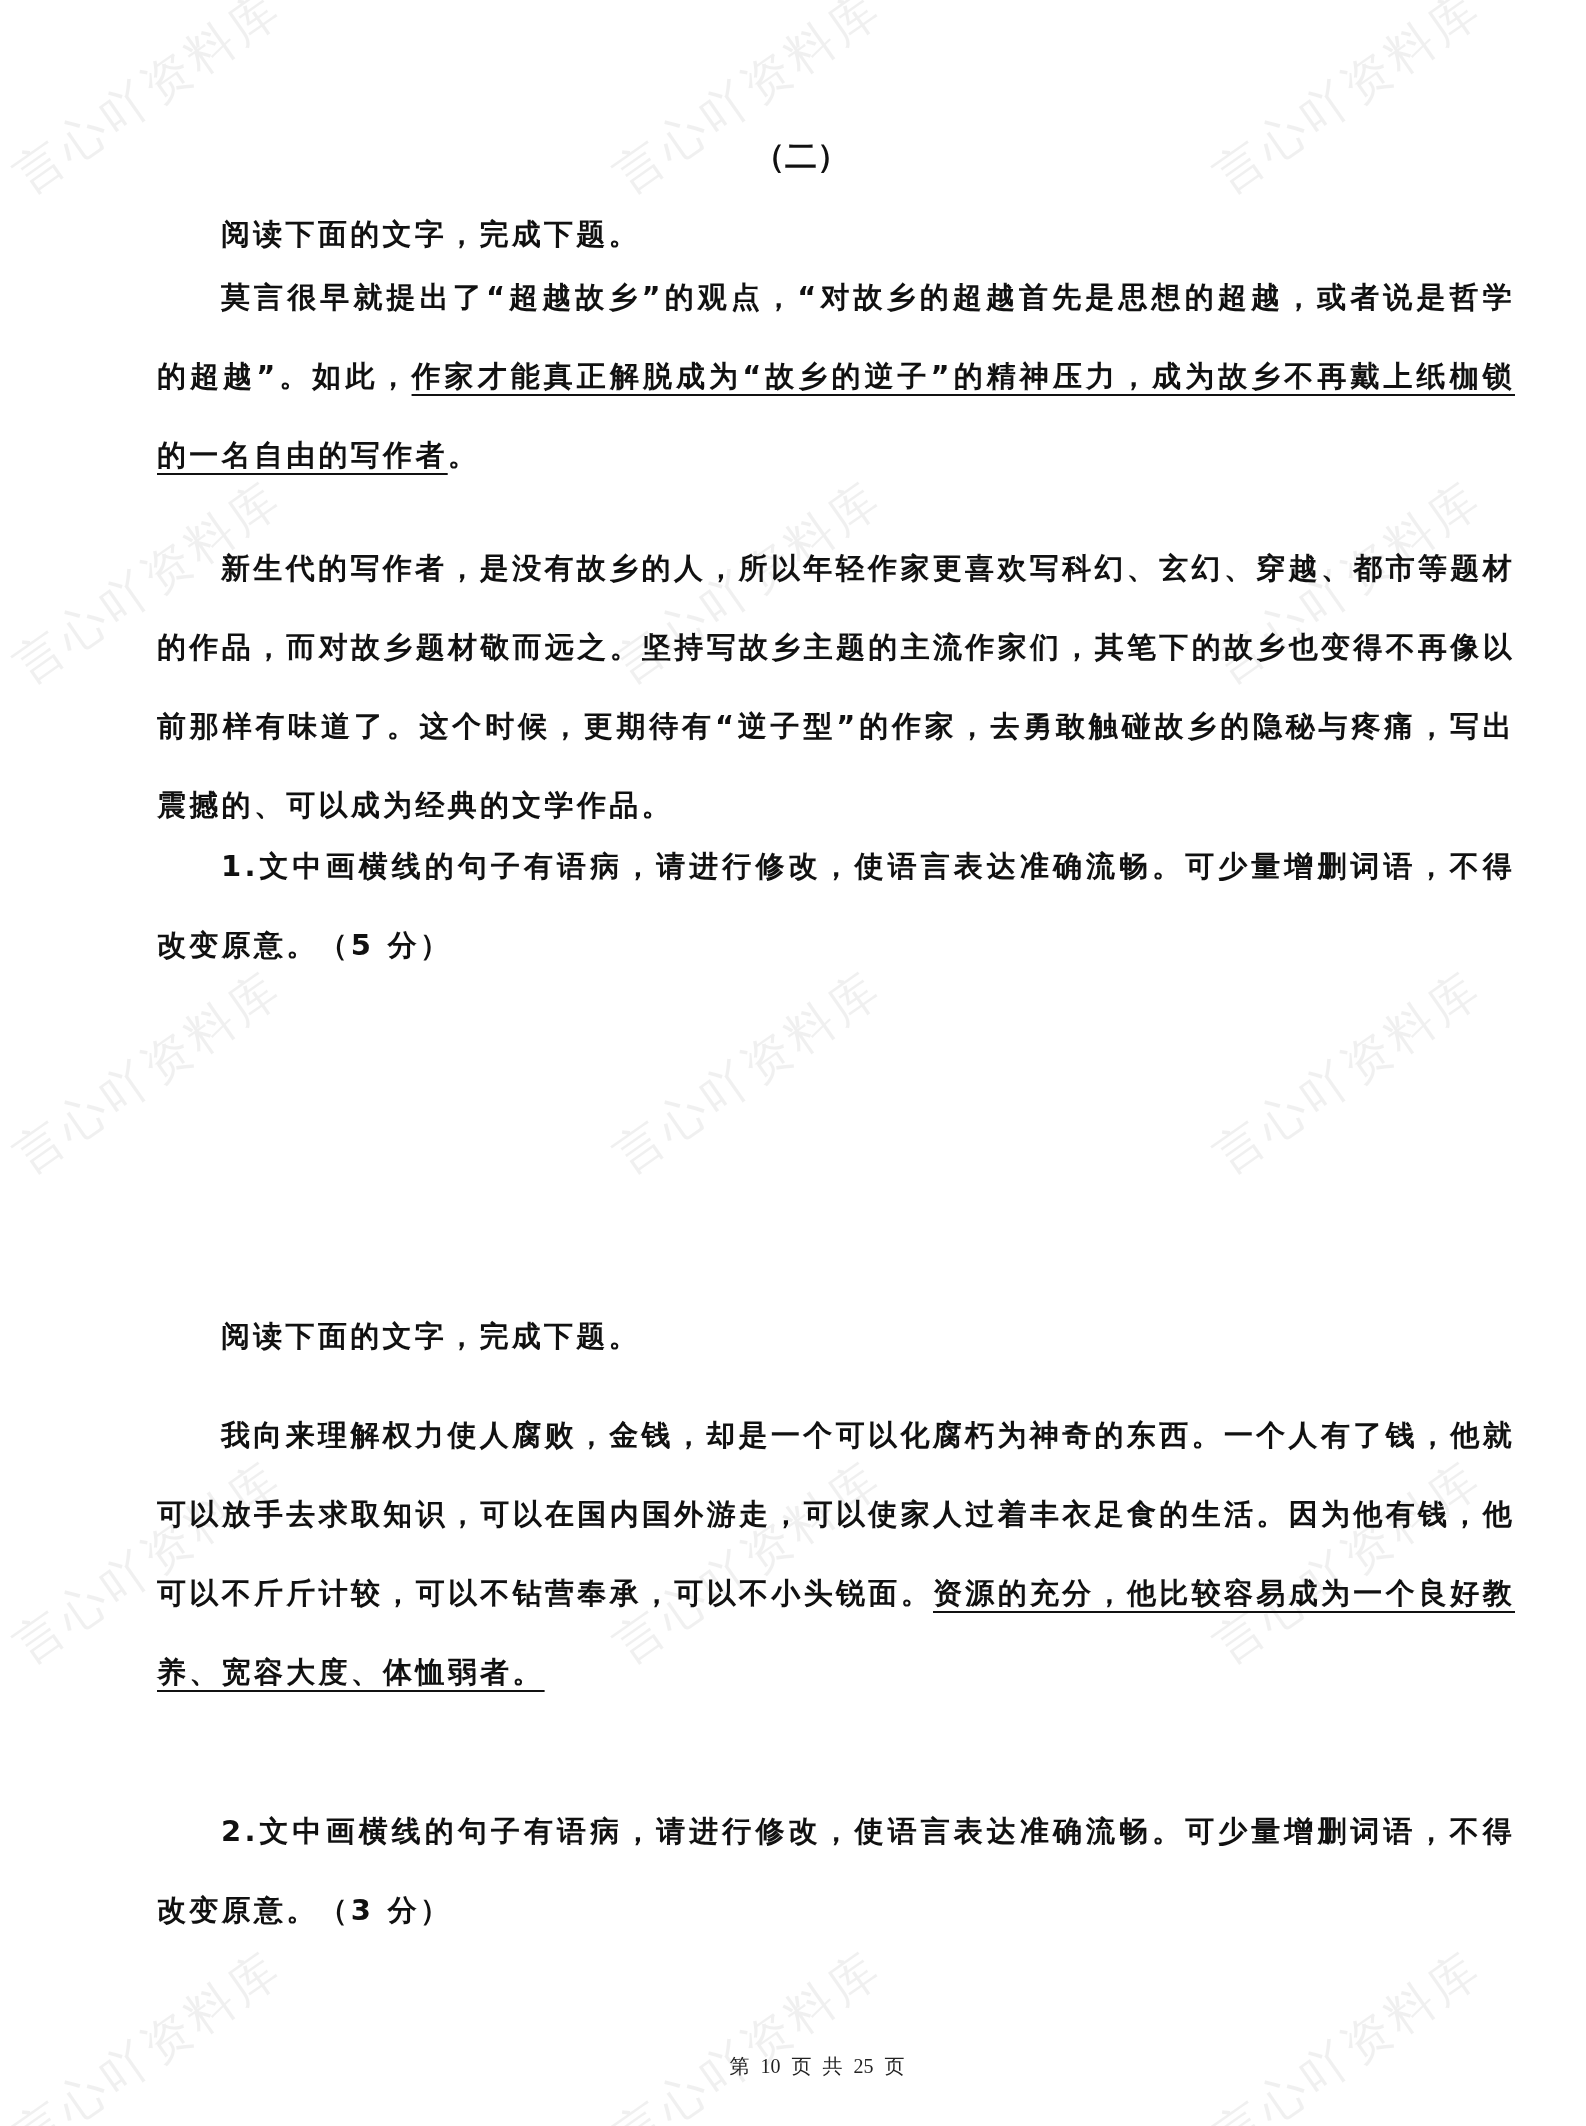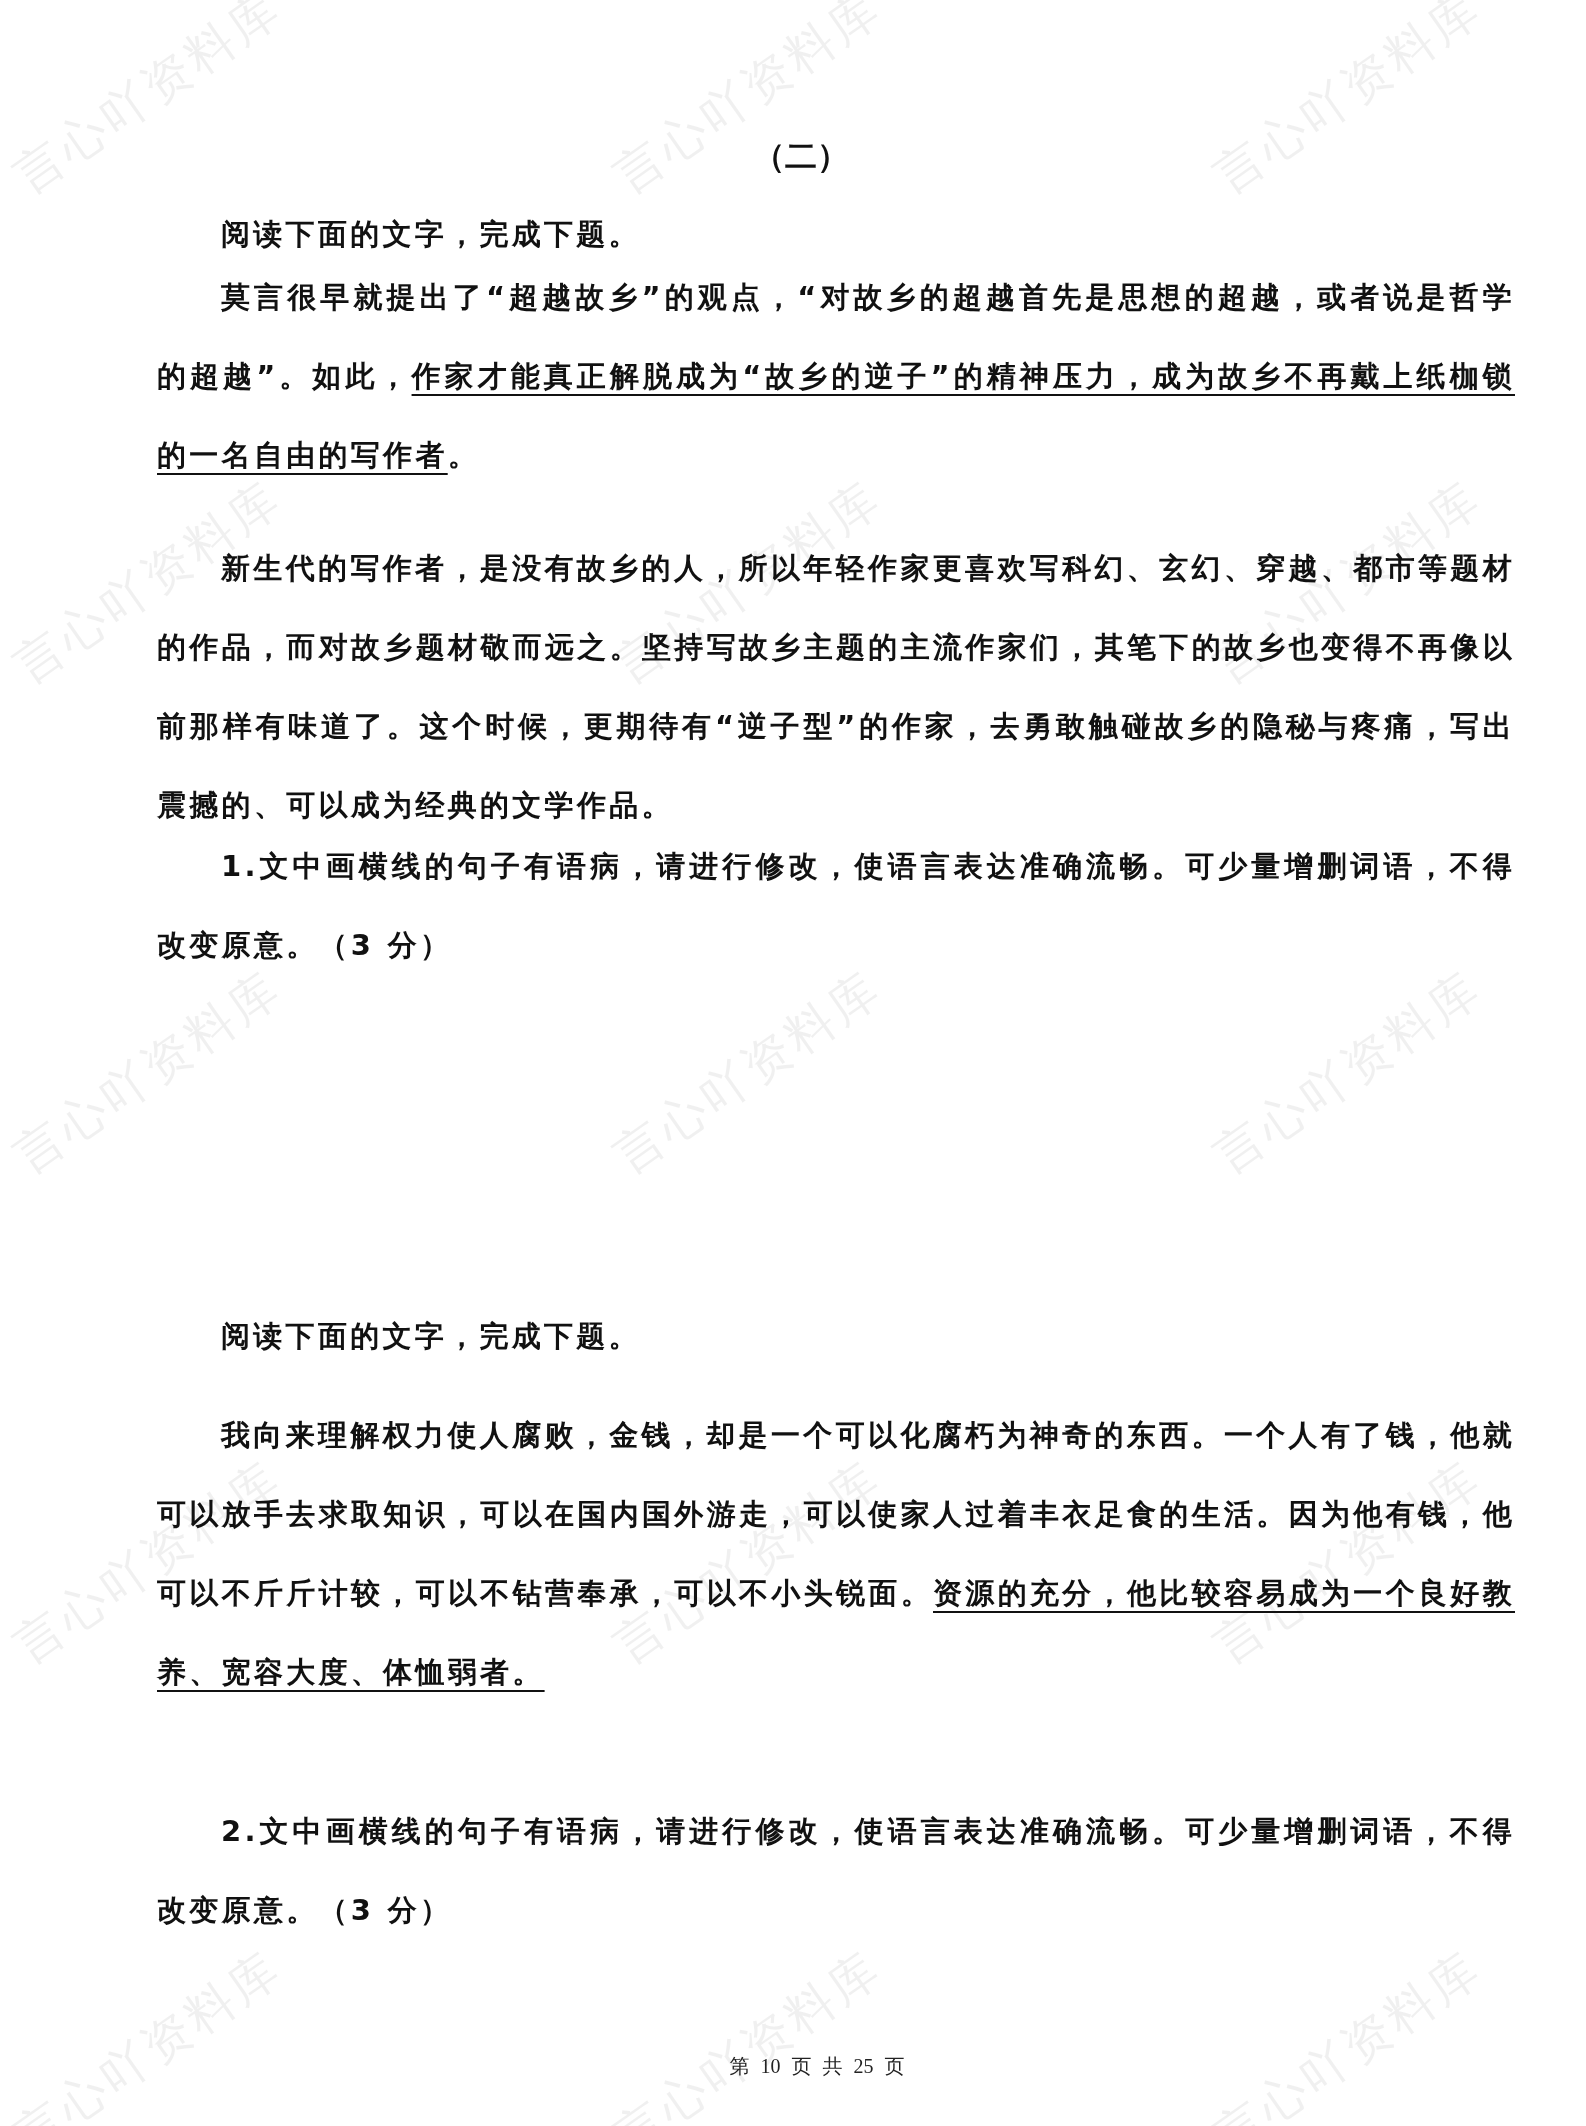--- a/index.html
+++ b/index.html
@@ -69,21 +69,21 @@
 <div class="page">
 
   <div class="section-title">（二）</div>
 
   <div class="para indent" style="top:195px;">阅读下面的文字，完成下题。</div>
 
   <div class="para indent" style="top:258px;"><span>莫言很早就提出了“超越故乡”的观点，“对故乡的超越首先是思想的超越，或者说是哲学的超越”。如此，</span><span class="ul">作家才能真正解脱成为“故乡的逆子”的精神压力，成为故乡不再戴上纸枷锁的一名自由的写作者</span><span>。</span></div>
 
   <div class="para indent" style="top:529px;">新生代的写作者，是没有故乡的人，所以年轻作家更喜欢写科幻、玄幻、穿越、都市等题材的作品，而对故乡题材敬而远之。坚持写故乡主题的主流作家们，其笔下的故乡也变得不再像以前那样有味道了。这个时候，更期待有“逆子型”的作家，去勇敢触碰故乡的隐秘与疼痛，写出震撼的、可以成为经典的文学作品。</div>
 
-  <div class="para indent" style="top:827px;">1.文中画横线的句子有语病，请进行修改，使语言表达准确流畅。可少量增删词语，不得改变原意。（3 分）</div>
+  <div class="para indent" style="top:827px;">1.文中画横线的句子有语病，请进行修改，使语言表达准确流畅。可少量增删词语，不得改变原意。（5 分）</div>
 
   <div class="para indent" style="top:1297px;">阅读下面的文字，完成下题。</div>
 
   <div class="para indent" style="top:1396px;"><span>我向来理解权力使人腐败，金钱，却是一个可以化腐朽为神奇的东西。一个人有了钱，他就可以放手去求取知识，可以在国内国外游走，可以使家人过着丰衣足食的生活。因为他有钱，他可以不斤斤计较，可以不钻营奉承，可以不小头锐面。</span><span class="ul">资源的充分，他比较容易成为一个良好教养、宽容大度、体恤弱者。</span></div>
 
   <div class="para indent" style="top:1792px;">2.文中画横线的句子有语病，请进行修改，使语言表达准确流畅。可少量增删词语，不得改变原意。（3 分）</div>
 
 </div>
 
 <div class="footer">第 10 页 共 25 页</div>

